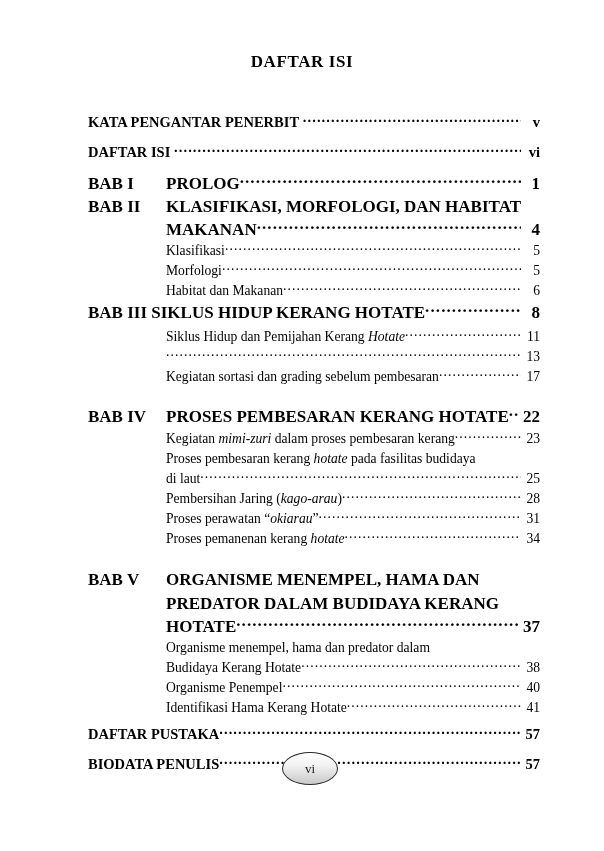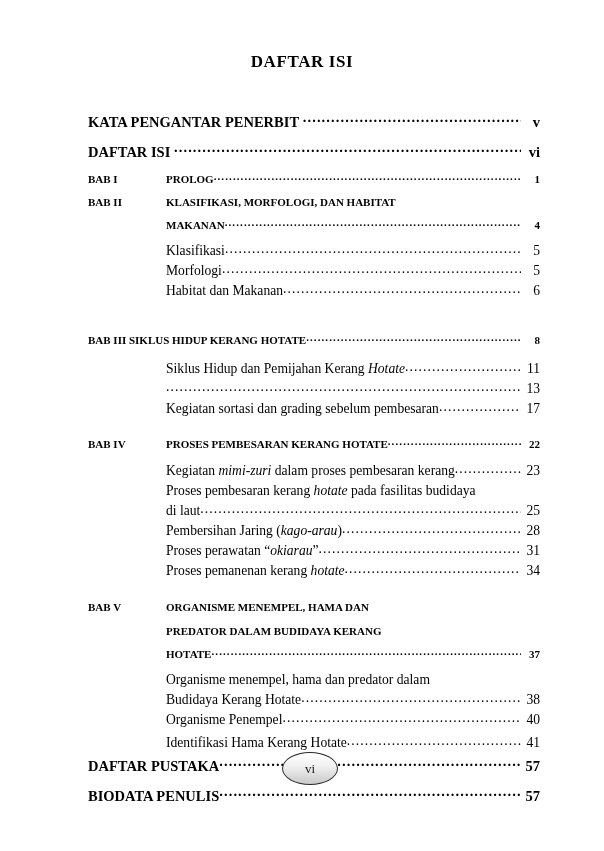--- a/index.html
+++ b/index.html
@@ -51,29 +51,28 @@
 
   
   .row.lvl0 {
     font-weight: bold;
     font-size: 14.5px;
     height: 30px;
   }
   
   .row.chap {
     font-weight: bold;
-    font-size: 11px;
+    font-size: 17px;
     height: 23px;
   }
   
   .row.sub {
     font-weight: normal;
     font-size: 13.6px;
     height: 20px;
-    align-items: center;
   }
 
   .bab {
     flex: 0 0 78px;
     width: 78px;
     white-space: nowrap;
   }
   .bab.empty { visibility: hidden; }
 
   .titlecell {
@@ -196,21 +195,21 @@
       <span class="leader"></span>
       <span class="pagenum">5</span>
     </div>
     <div class="row sub">
       <span class="indent78"></span>
       <span class="titlecell">Habitat dan Makanan </span>
       <span class="leader"></span>
       <span class="pagenum">6</span>
     </div>
 
-    <div class="row chap" style="height:26px;margin-top:32px;">
+    <div class="row chap" style="height:26px;">
       <span class="titlecell">BAB III SIKLUS HIDUP KERANG HOTATE </span>
       <span class="leader"></span>
       <span class="pagenum">8</span>
     </div>
 
     <div class="row sub">
       <span class="indent78"></span>
       <span class="titlecell"><span>Siklus Hidup dan Pemijahan Kerang </span><i>Hotate</i></span>
       <span class="leader"></span>
       <span class="pagenum">11</span>

